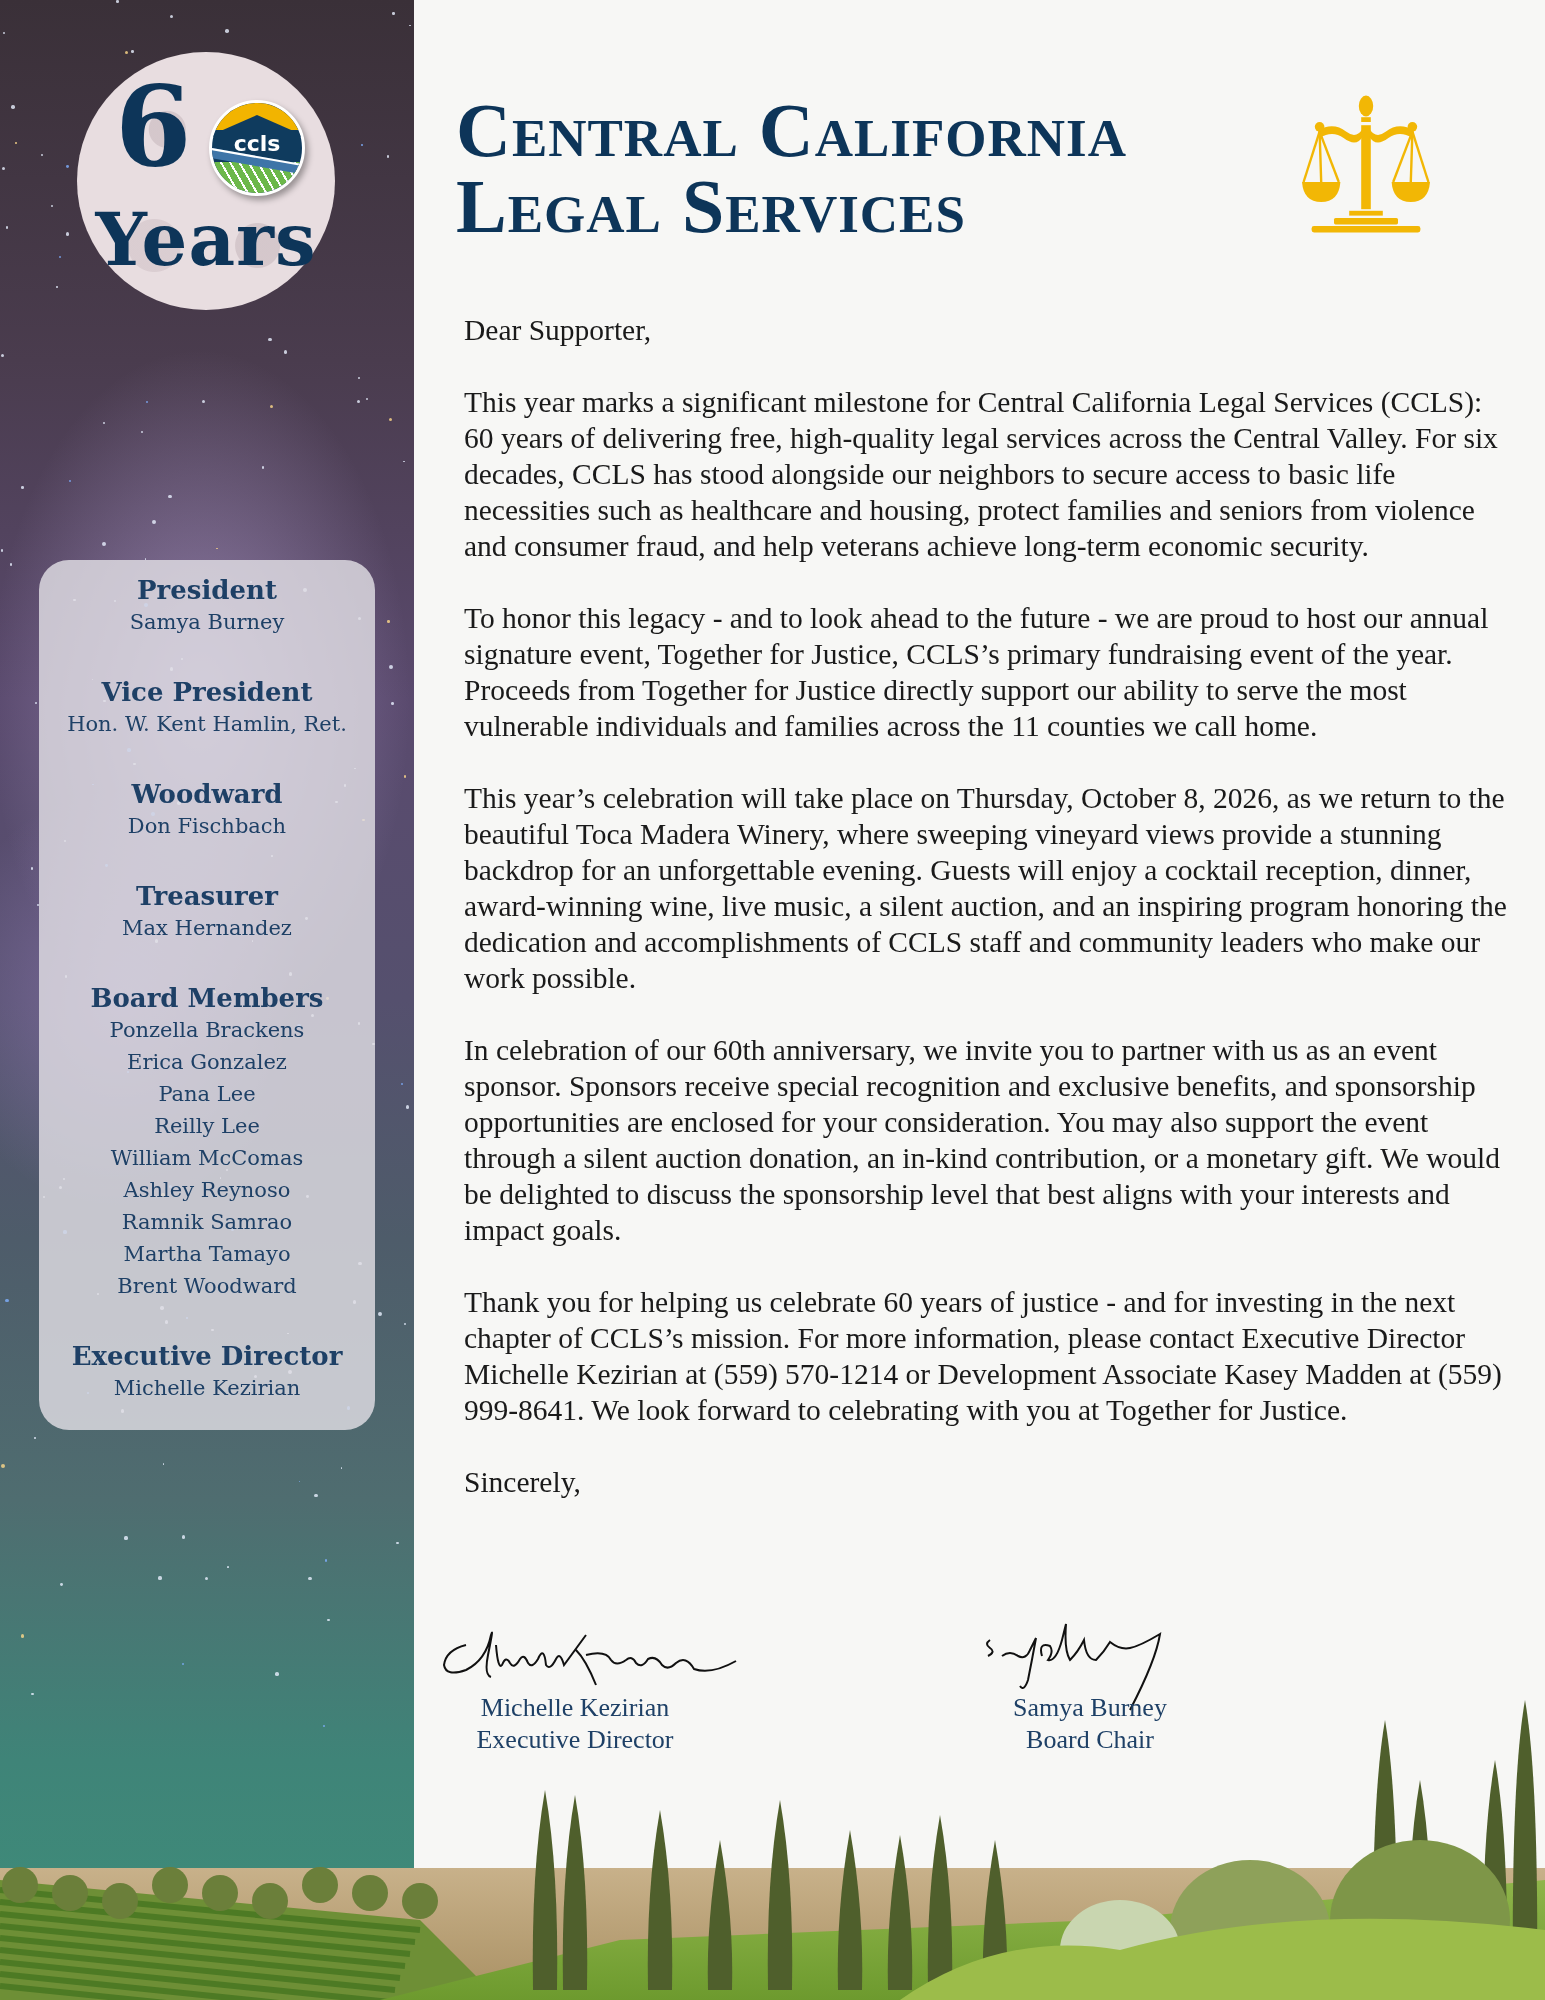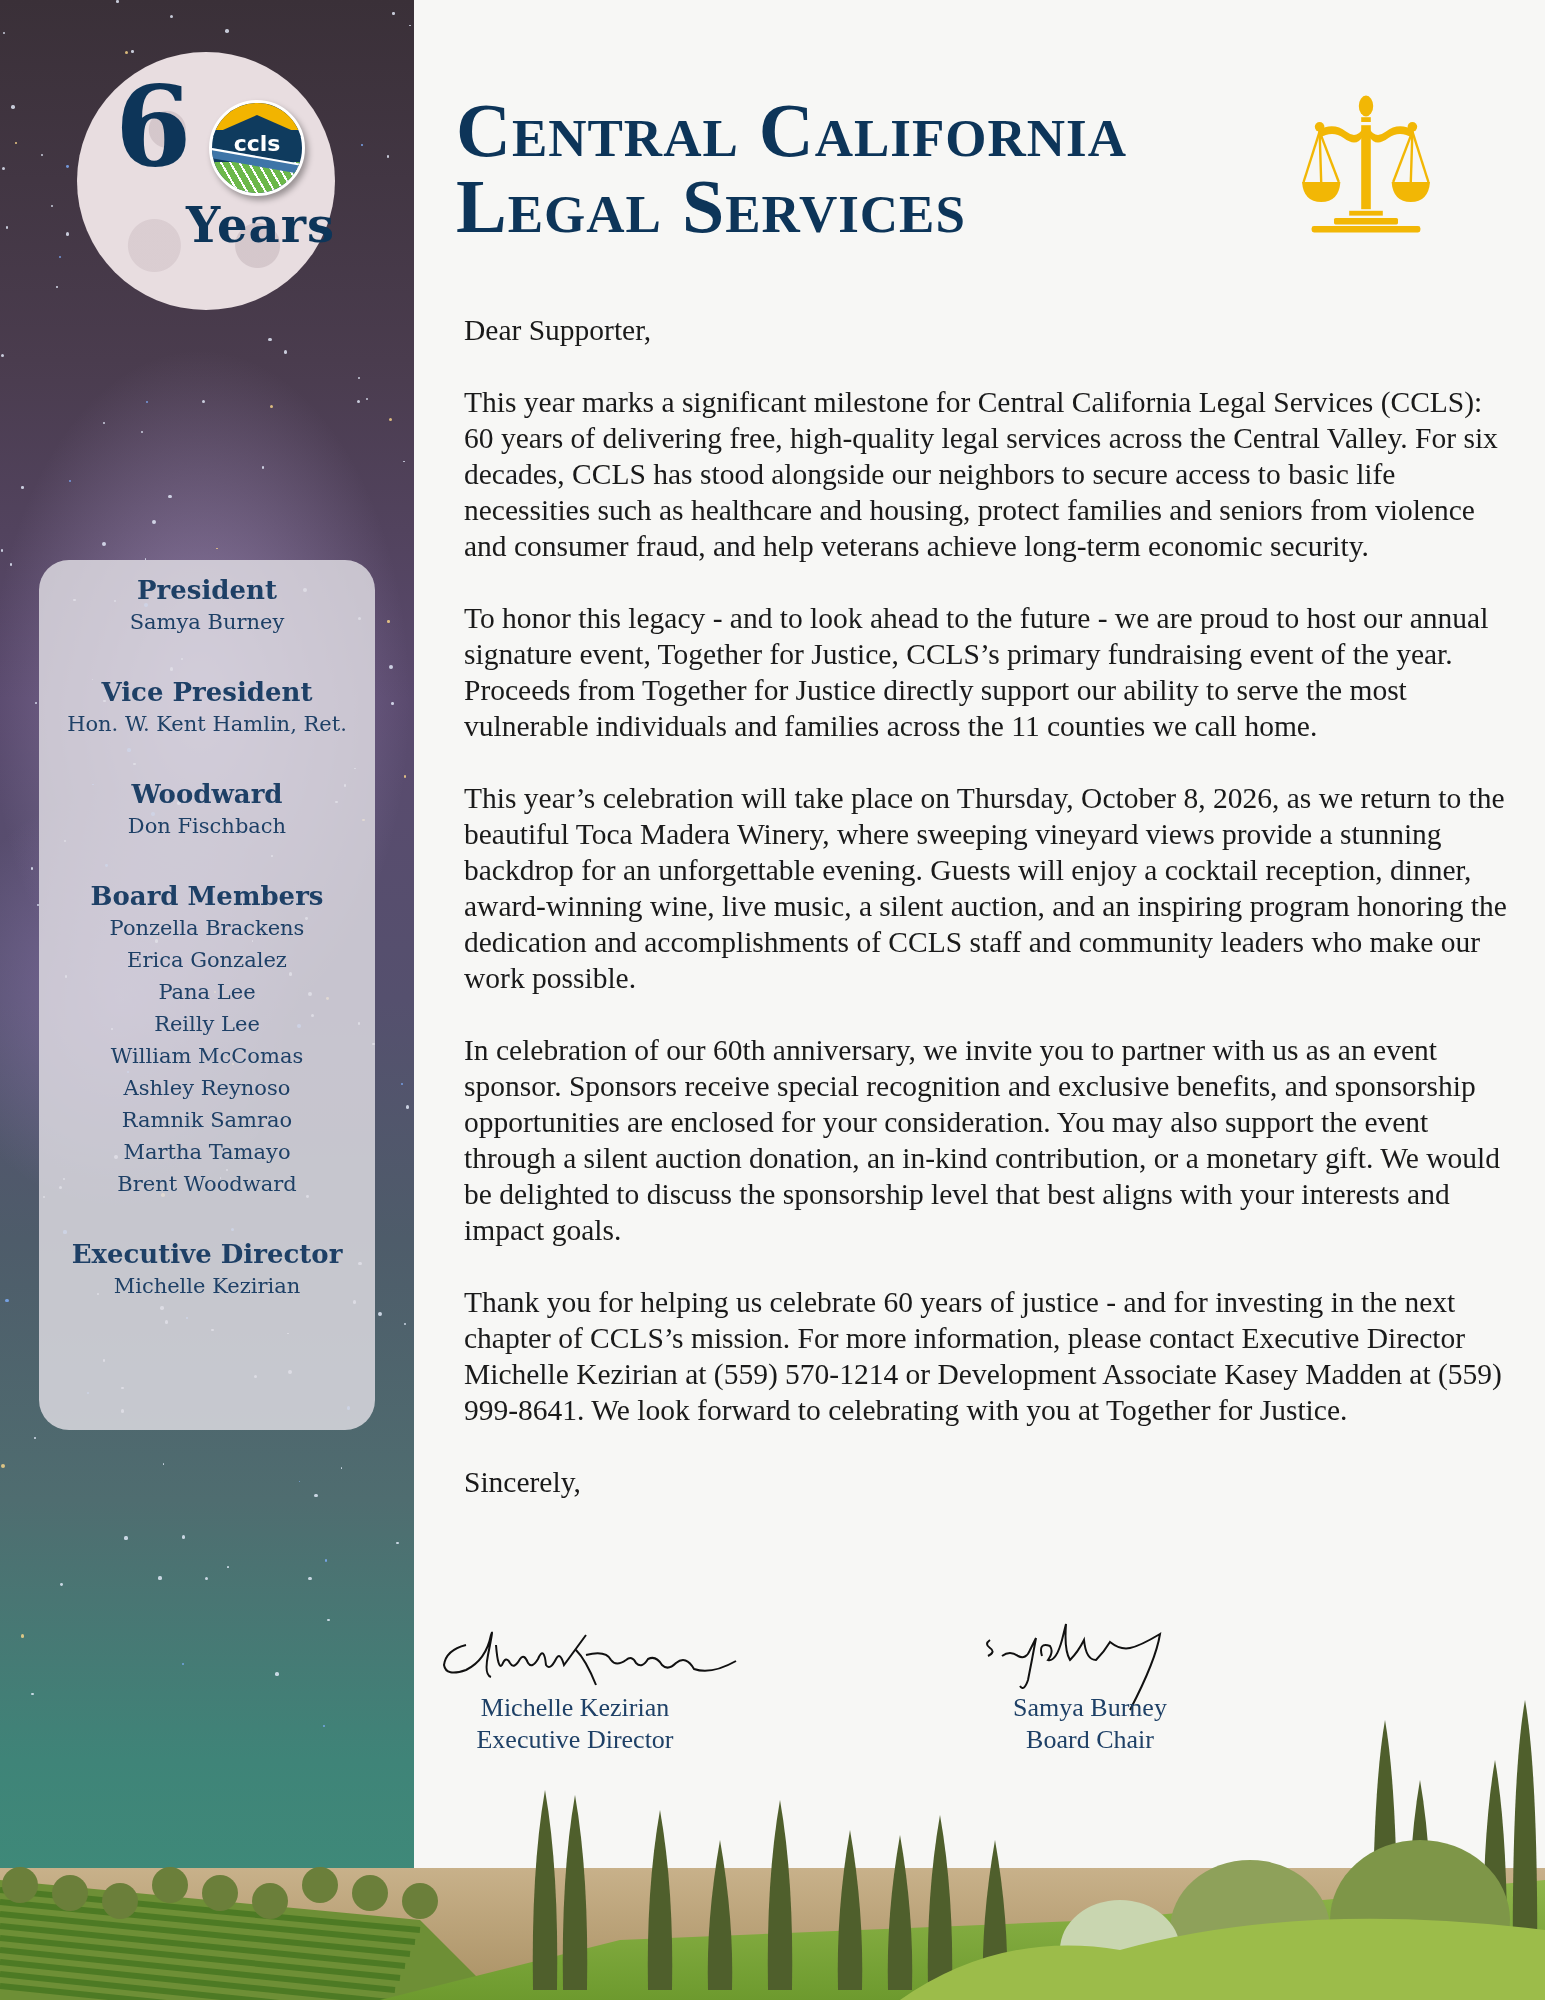--- a/index.html
+++ b/index.html
@@ -41,22 +41,22 @@
   .ccls-badge .sun { position: absolute; left: 0; top: 0; width: 100%; height: 30%; background: #f2b400; }
   .ccls-badge .mtn { position: absolute; left: -5px; top: 12px; width: 0; height: 0;
     border-left: 50px solid transparent; border-right: 50px solid transparent; border-bottom: 22px solid #0f3b5e; }
   .ccls-badge .fields { position: absolute; left: 0; bottom: 0; width: 100%; height: 35%;
     background: repeating-linear-gradient(60deg, #6cb84a 0 6px, #ffffff 6px 8px); }
   .ccls-badge .river { position: absolute; left: -10px; bottom: 26px; width: 120px; height: 8px;
     background: #3e75a8; transform: rotate(10deg); border-top: 2px solid #fff; }
   .ccls-badge .txt { position: absolute; left: 0; right: 0; top: 28px; text-align: center;
     font-family: "DejaVu Sans", sans-serif; font-weight: bold; font-size: 22px; color: #fff; }
   .moon-years {
-    position: absolute; left: 0; right: 0; top: 145px; text-align: right; font-family: "DejaVu Serif", serif;
-    font-weight: bold; font-size: 48px; color: #0d3559; letter-spacing: 1px;
+    position: absolute; left: 0; right: 0; top: 145px; text-align: center; font-family: "DejaVu Serif", serif;
+    font-weight: bold; font-size: 72px; color: #0d3559; letter-spacing: 1px;
   }
 
   .board {
     position: absolute; left: 39px; top: 560px; width: 336px; height: 870px; border-radius: 30px;
     background: rgba(225,222,228,0.82); text-align: center; color: #1e4066;
     padding-top: 14px; box-sizing: border-box;
   }
   .board .role { font-family: "DejaVu Serif", serif; font-weight: bold; font-size: 26px; line-height: 32px; }
   .board .name { font-family: "DejaVu Serif", serif; font-size: 21px; line-height: 32px; }
   .board .group { margin-bottom: 38px; }
@@ -274,20 +274,24 @@
       <div class="name">Samya Burney</div>
     </div>
     <div class="group">
       <div class="role">Vice President</div>
       <div class="name">Hon. W. Kent Hamlin, Ret.</div>
     </div>
     <div class="group">
       <div class="role">Woodward</div>
       <div class="name">Don Fischbach</div>
     </div>
+    <div class="group">
+      <div class="role">Treasurer</div>
+      <div class="name">Max Hernandez</div>
+    </div>
     <div class="group members">
       <div class="role">Board Members</div>
       <div class="name">Ponzella Brackens</div>
       <div class="name">Erica Gonzalez</div>
       <div class="name">Pana Lee</div>
       <div class="name">Reilly Lee</div>
       <div class="name">William McComas</div>
       <div class="name">Ashley Reynoso</div>
       <div class="name">Ramnik Samrao</div>
       <div class="name">Martha Tamayo</div>

